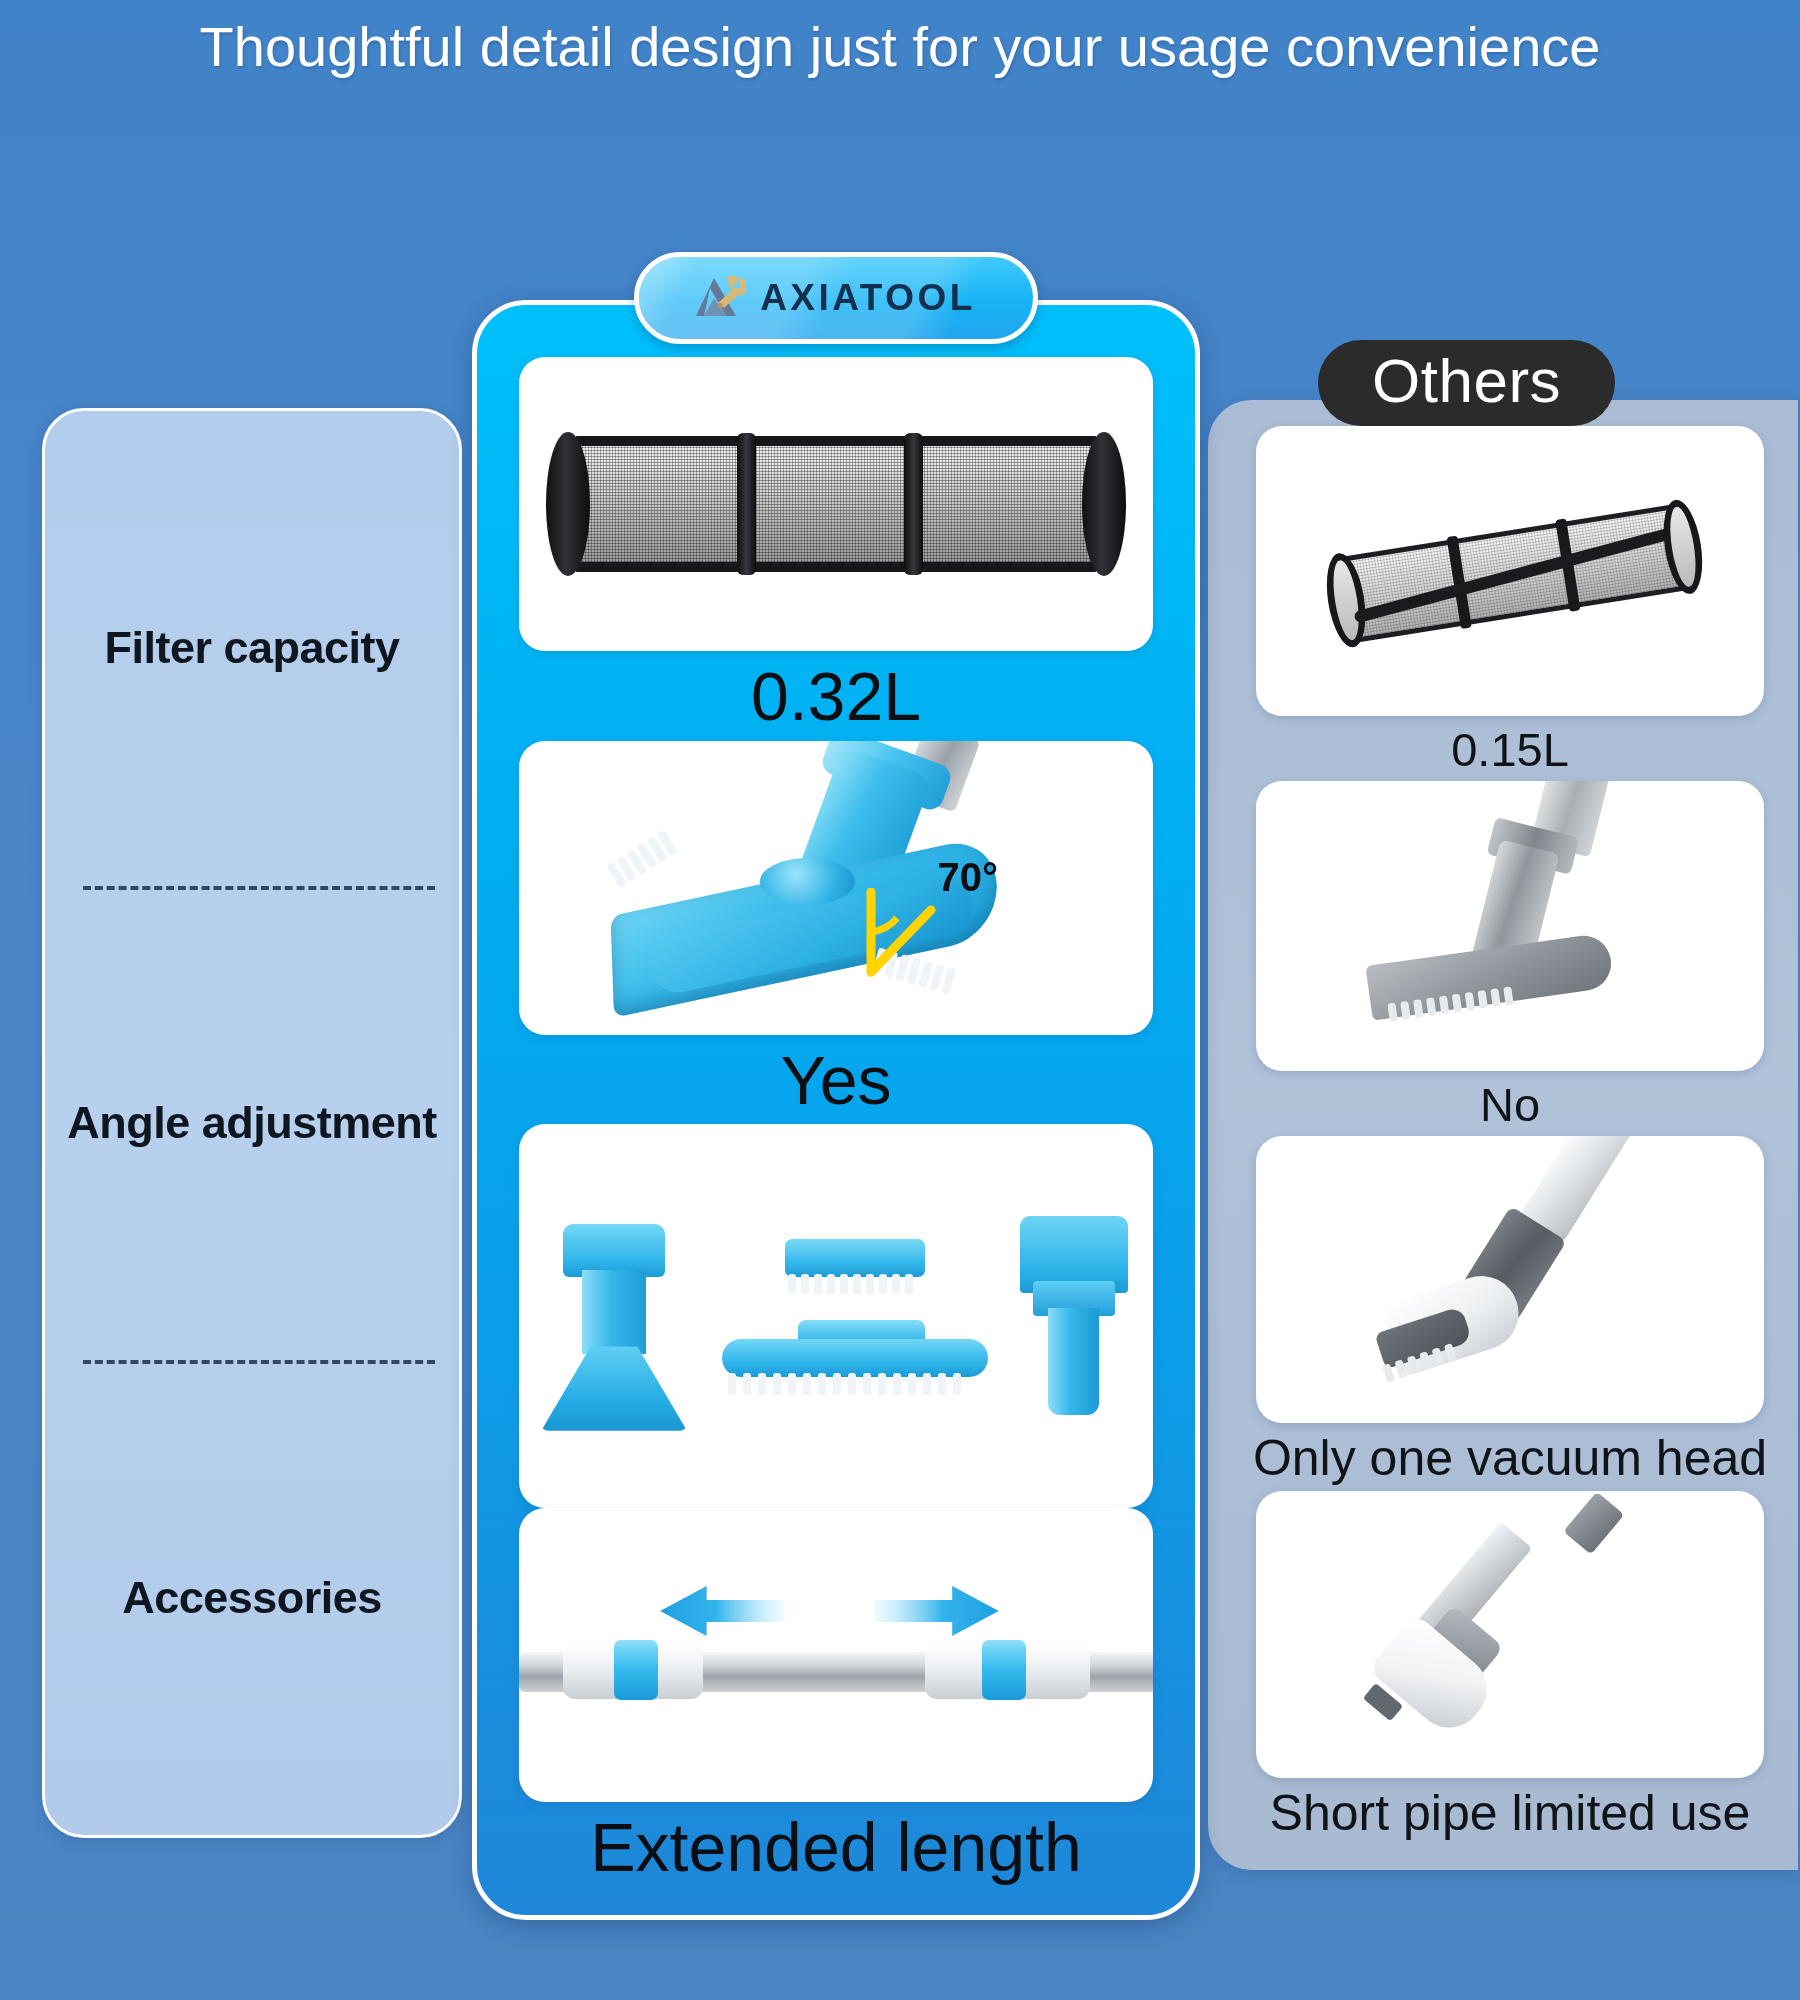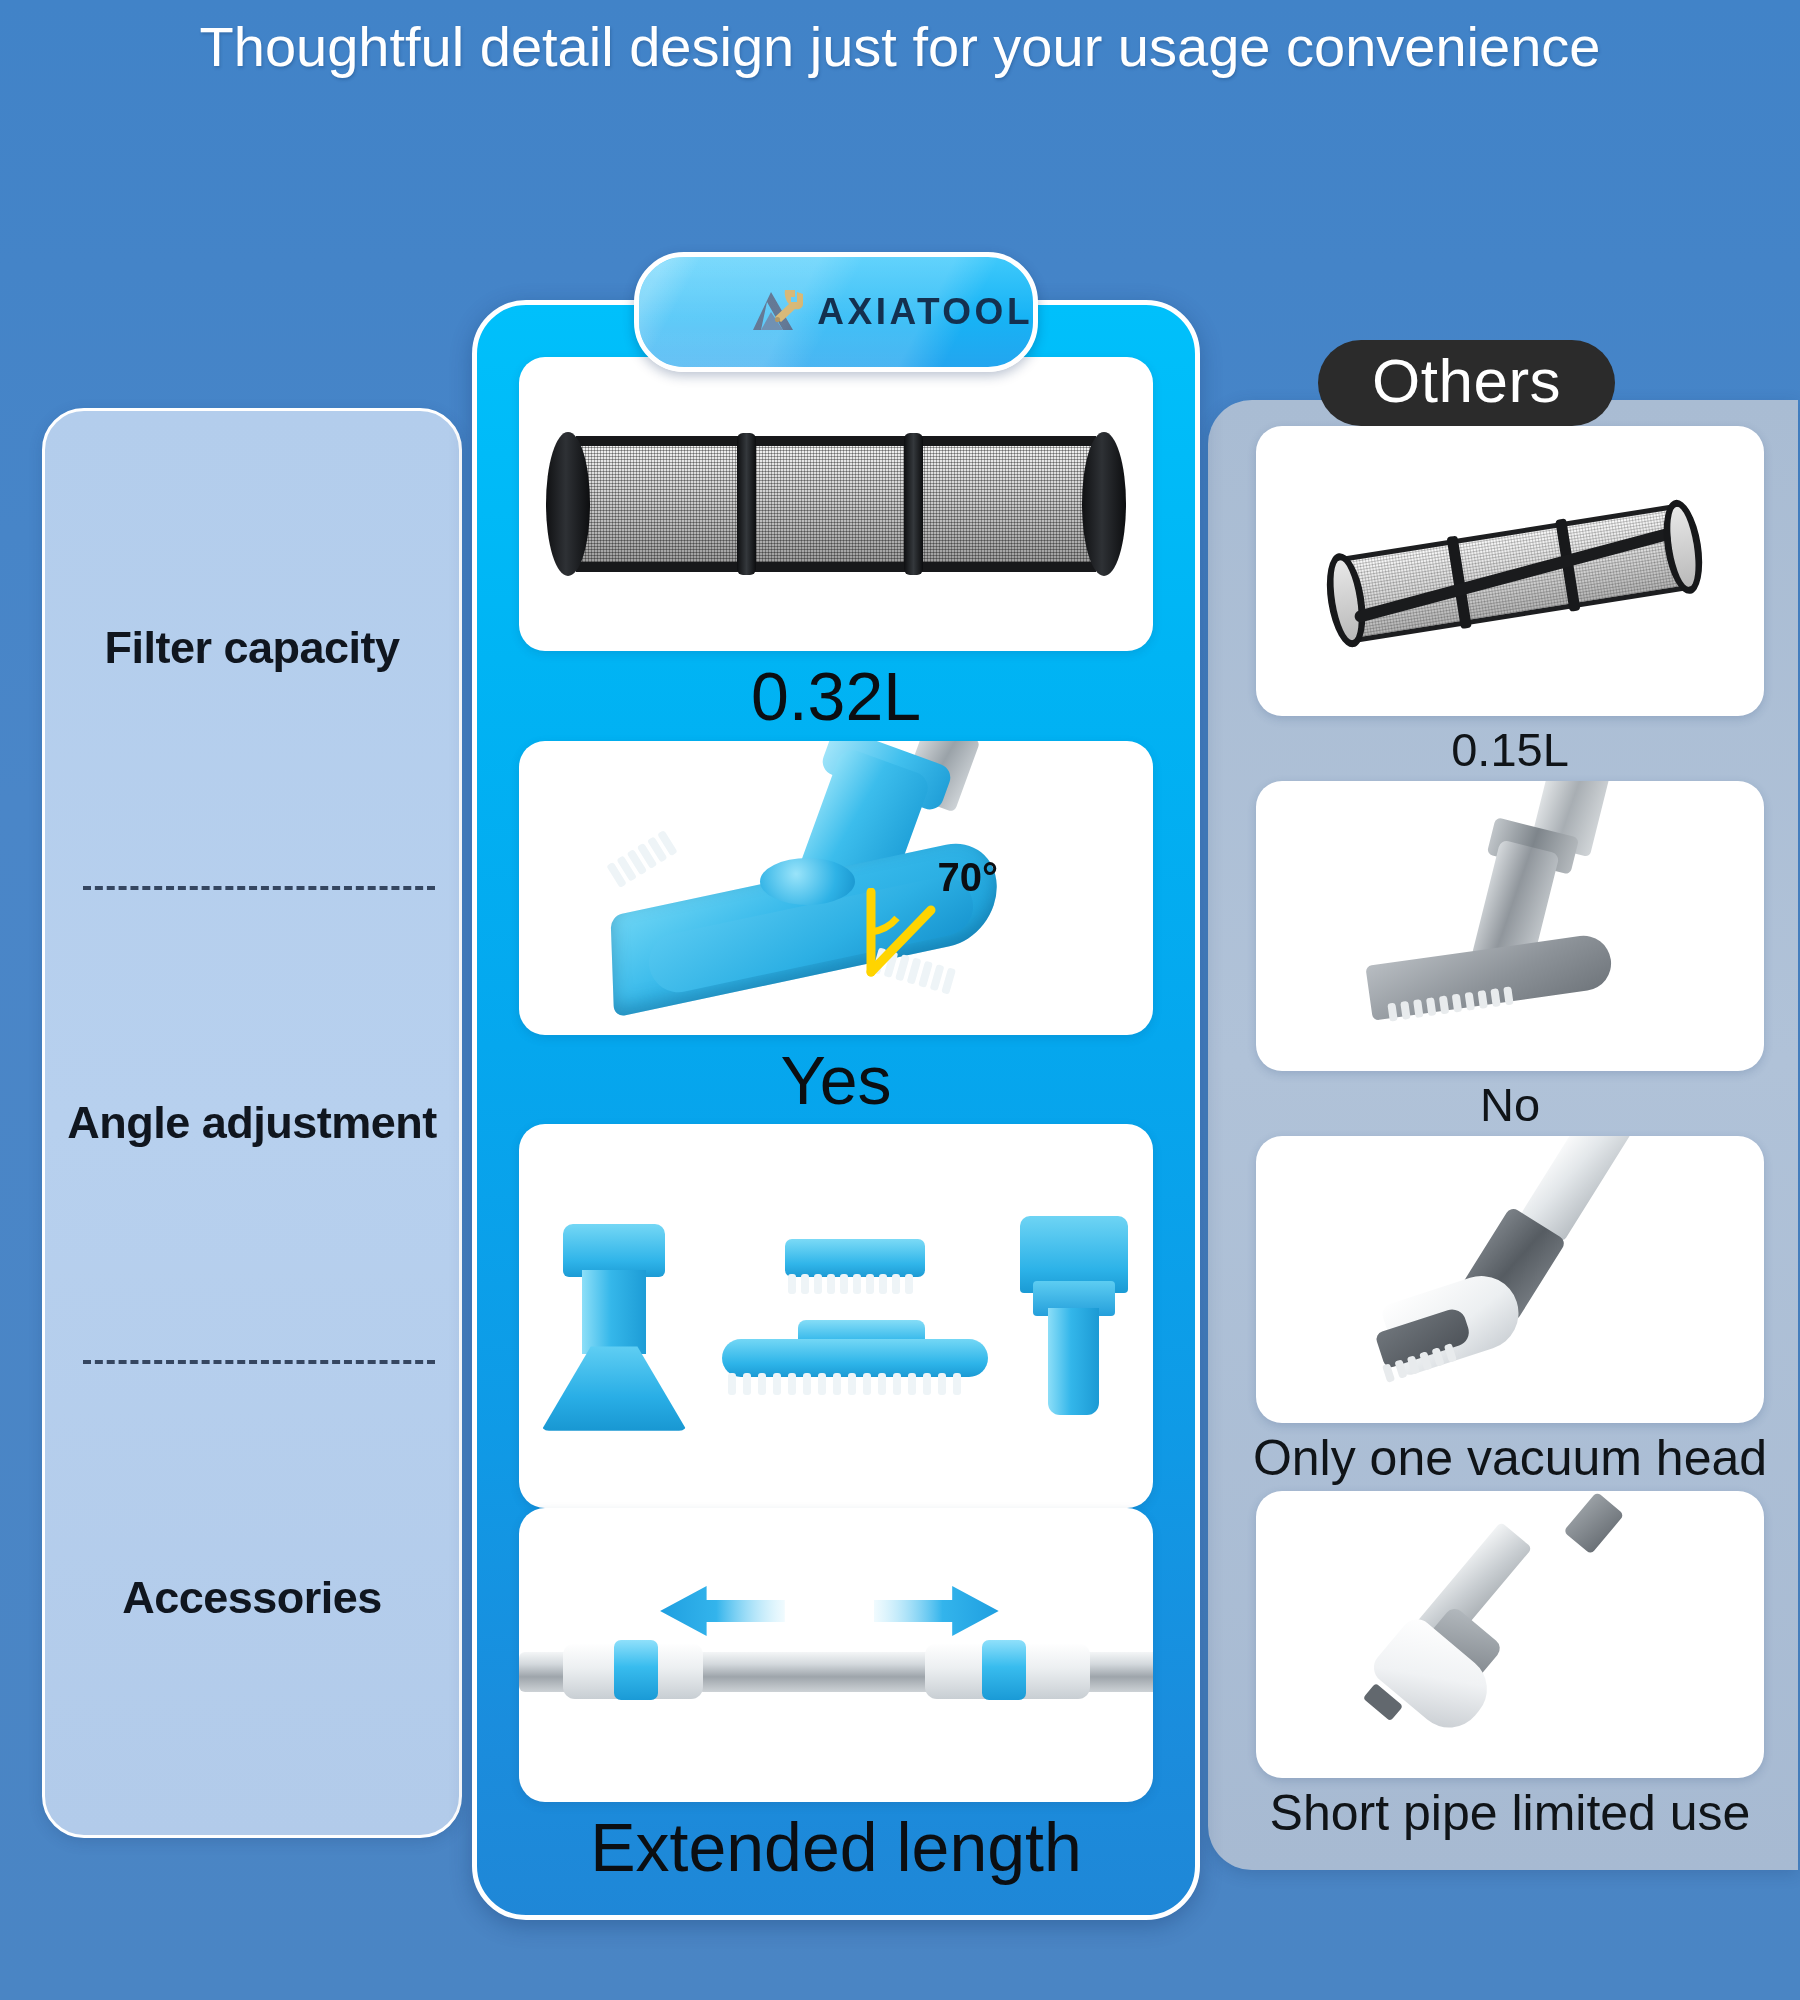--- a/index.html
+++ b/index.html
@@ -90,25 +90,25 @@
                 #0f9ae6 70%, #1a8ddd 88%, #1f87d7 100%);
     border-radius: 54px;
     border: 5px solid #ffffff;
     box-shadow: 0 6px 22px rgba(10,40,90,.30);
     z-index: 4;
     display: flex; flex-direction: column;
     padding: 52px 42px 24px 42px;
   }
   .brand-badge {
     position: absolute; left: 634px; top: 252px;
-    width: 404px; height: 120px; z-index: 8;
+    width: 404px; height: 92px; z-index: 8;
     border-radius: 50px; border: 5px solid #ffffff;
     background: linear-gradient(180deg,#3fc9fb 0%, #17b3f5 55%, #23a5ef 100%);
     box-shadow: 0 4px 12px rgba(10,40,90,.28);
-    display: flex; align-items: center; justify-content: flex-end; gap: 10px;
+    display: flex; align-items: center; justify-content: center; gap: 10px;
     overflow: hidden;
   }
   .brand-badge::after {
     content:""; position:absolute; inset:0;
     background:
       linear-gradient(118deg, rgba(255,255,255,.22) 6%, rgba(255,255,255,0) 14%),
       linear-gradient(118deg, rgba(255,255,255,.16) 40%, rgba(255,255,255,0) 50%),
       linear-gradient(118deg, rgba(255,255,255,.18) 70%, rgba(255,255,255,0) 80%);
     pointer-events:none;
   }

